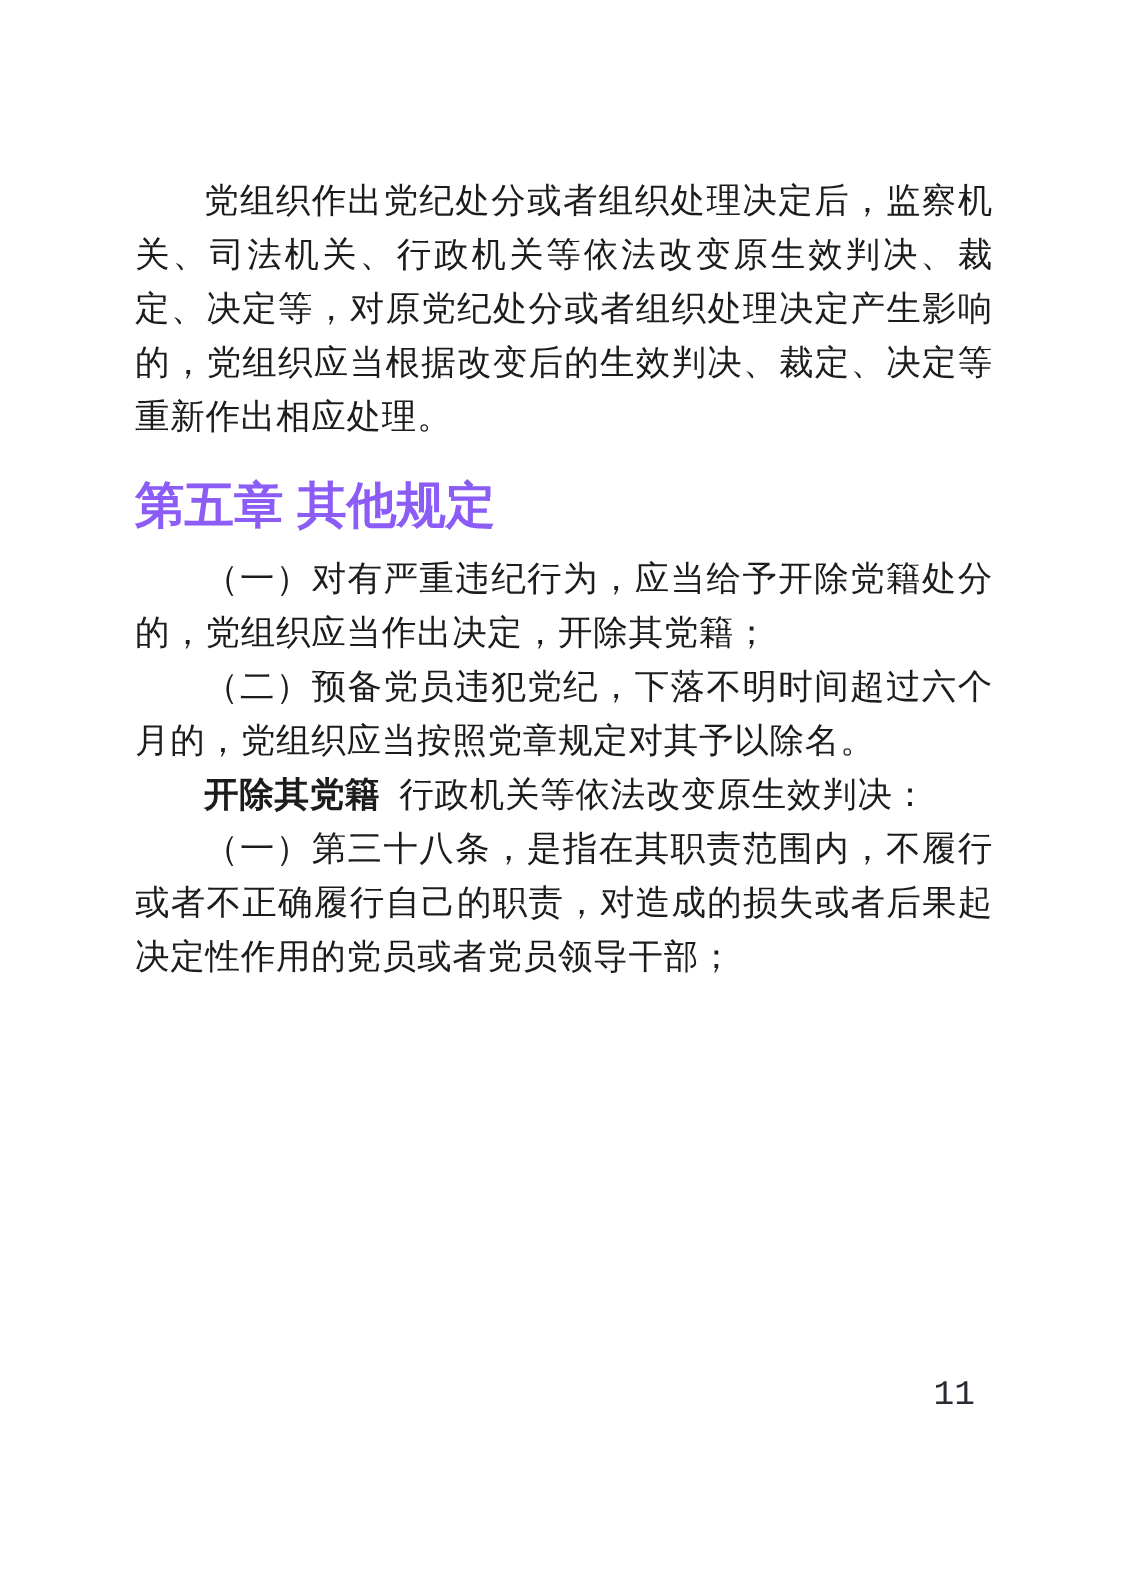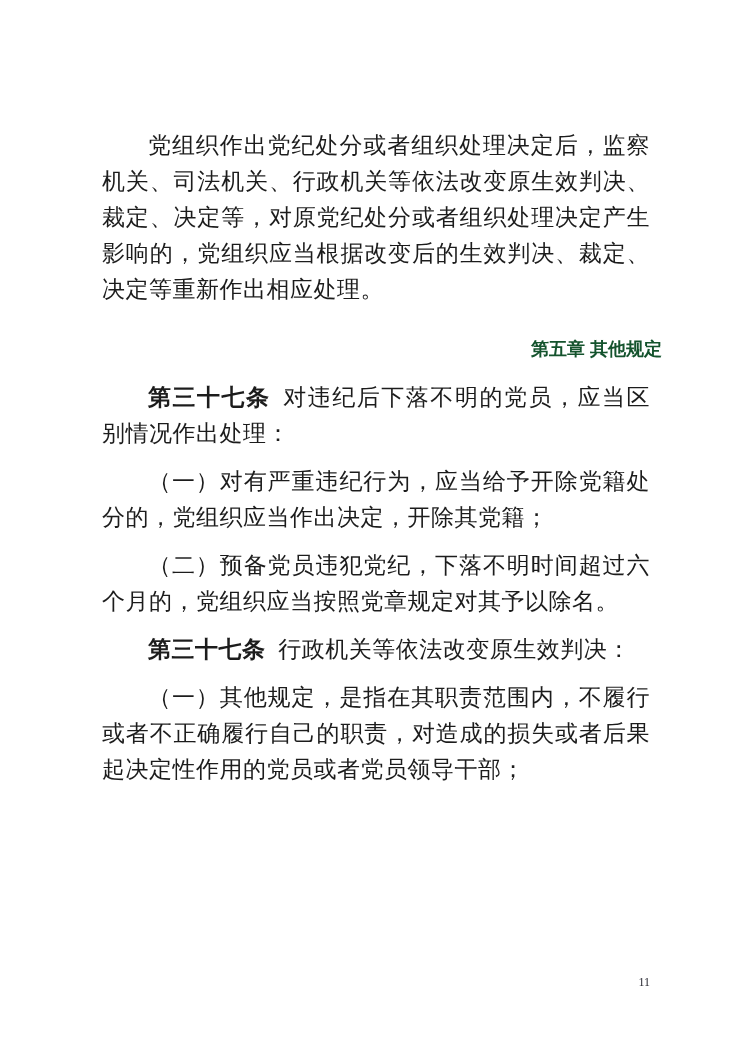--- a/index.html
+++ b/index.html
@@ -15,69 +15,68 @@
     overflow: hidden;
     box-sizing: border-box;
     padding: 116px 88px 0 90px;
     font-family: "Liberation Serif", "DejaVu Serif", serif;
     color: #1c1c1c;
   }
   .body-text {
     width: 572px;
   }
   p.para {
-    margin: 12px;
+    margin: 0;
     font-size: 23px;
     line-height: 36px;
     text-align: justify;
     text-justify: inter-ideograph;
     text-indent: 2em;
     letter-spacing: 0.5px;
   }
   p.para .lead {
     font-weight: 700;
     margin-right: 0.55em;
   }
   h2.chapter {
     margin: 22px 0 12px 0;
     font-family: "Liberation Sans", "DejaVu Sans", sans-serif;
-    font-size: 18px;
+    font-size: 33px;
     line-height: 38px;
     font-weight: 700;
-    text-align: right;
-    color: #14532d;
+    text-align: left;
+    color: #8b5cf6;
   }
   .pagenum {
     position: absolute;
-    top: 970px;
+    top: 918px;
     right: 100px;
-    font-size: 12px;
+    font-size: 23px;
     line-height: 24px;
     color: #2a2a33;
-    font-family: Liberation Serif, serif;
+    font-family: Liberation Mono, monospace;
   }
 </style>
 </head>
 <body>
 
 <div class="page">
   <div class="body-text">
 
     <p class="para">党组织作出党纪处分或者组织处理决定后，监察机关、司法机关、行政机关等依法改变原生效判决、裁定、决定等，对原党纪处分或者组织处理决定产生影响的，党组织应当根据改变后的生效判决、裁定、决定等重新作出相应处理。</p>
 
     <h2 class="chapter">第五章 其他规定</h2>
 
 
-    <p class="para"><span class="lead">第三十七条</span><span>对违纪后下落不明的党员，应当区别情况作出处理：</span></p>
 
     <p class="para">（一）对有严重违纪行为，应当给予开除党籍处分的，党组织应当作出决定，开除其党籍；</p>
 
     <p class="para">（二）预备党员违犯党纪，下落不明时间超过六个月的，党组织应当按照党章规定对其予以除名。</p>
 
 
-    <p class="para"><span class="lead">第三十七条</span><span>行政机关等依法改变原生效判决：</span></p>
+    <p class="para"><span class="lead">开除其党籍</span><span>行政机关等依法改变原生效判决：</span></p>
 
-    <p class="para">（一）其他规定，是指在其职责范围内，不履行或者不正确履行自己的职责，对造成的损失或者后果起决定性作用的党员或者党员领导干部；</p>
+    <p class="para">（一）第三十八条，是指在其职责范围内，不履行或者不正确履行自己的职责，对造成的损失或者后果起决定性作用的党员或者党员领导干部；</p>
 
   </div>
 
   <div class="pagenum">11</div>
 </div>
 
 </body></html>

